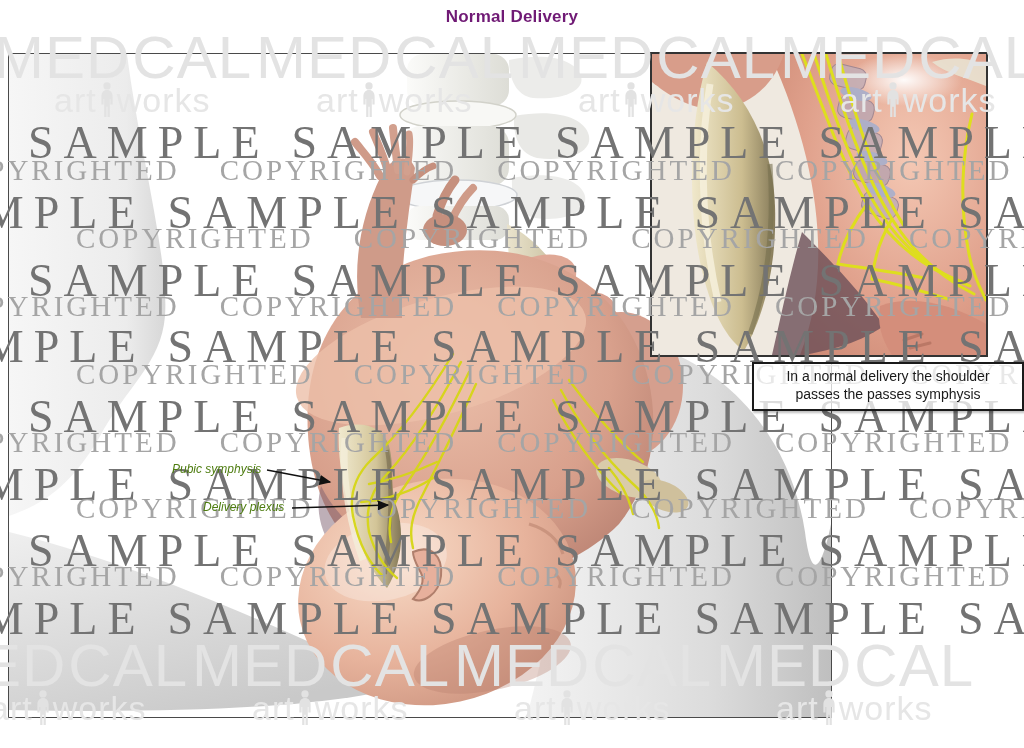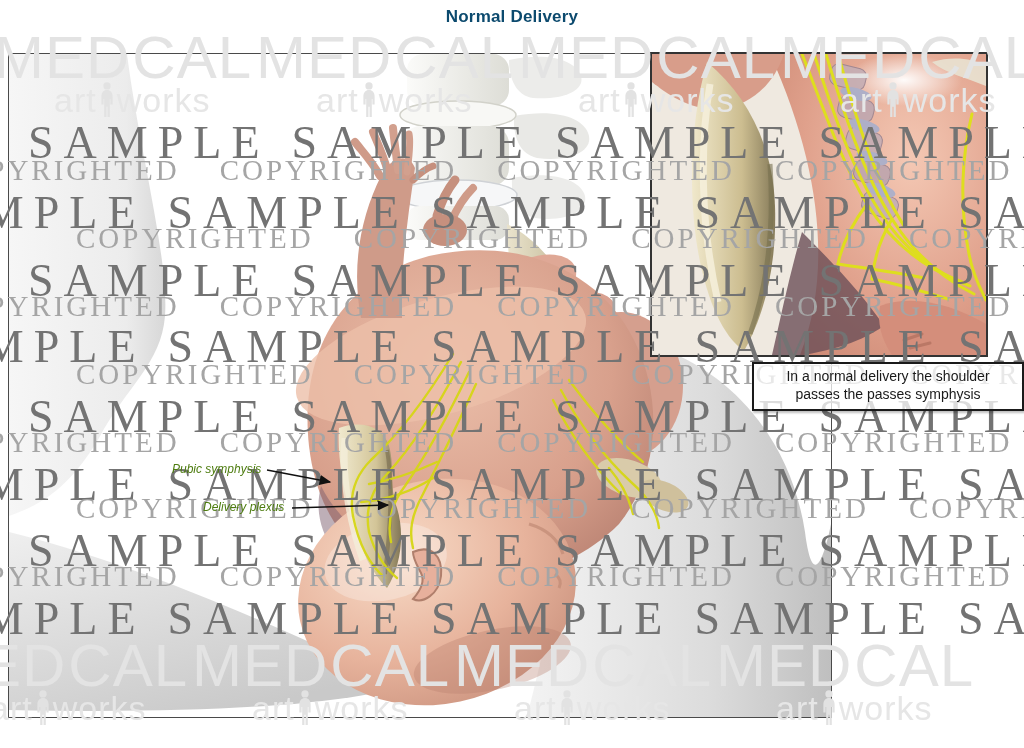--- a/index.html
+++ b/index.html
@@ -5,21 +5,21 @@
   html,body{margin:0;padding:0;}
   body{
     width:1024px;height:748px;position:relative;overflow:hidden;
     background:#ffffff;font-family:"Liberation Sans",sans-serif;
   }
   .page{position:absolute;inset:0;}
 
   
   .title{
     position:absolute;top:7px;left:0;width:100%;text-align:center;
-    font-size:17px;font-weight:bold;color:#0c4a6e;z-index:7;letter-spacing:.2px;
+    font-size:17px;font-weight:bold;color:#701a75;z-index:7;letter-spacing:.2px;
   }
 
   
   .main-frame{
     position:absolute;left:8px;top:53px;width:822px;height:663px;
     border:1px solid #4a4a4a;background:#fff;z-index:1;
   }
   .main-frame svg{position:absolute;inset:0;}
 
   

